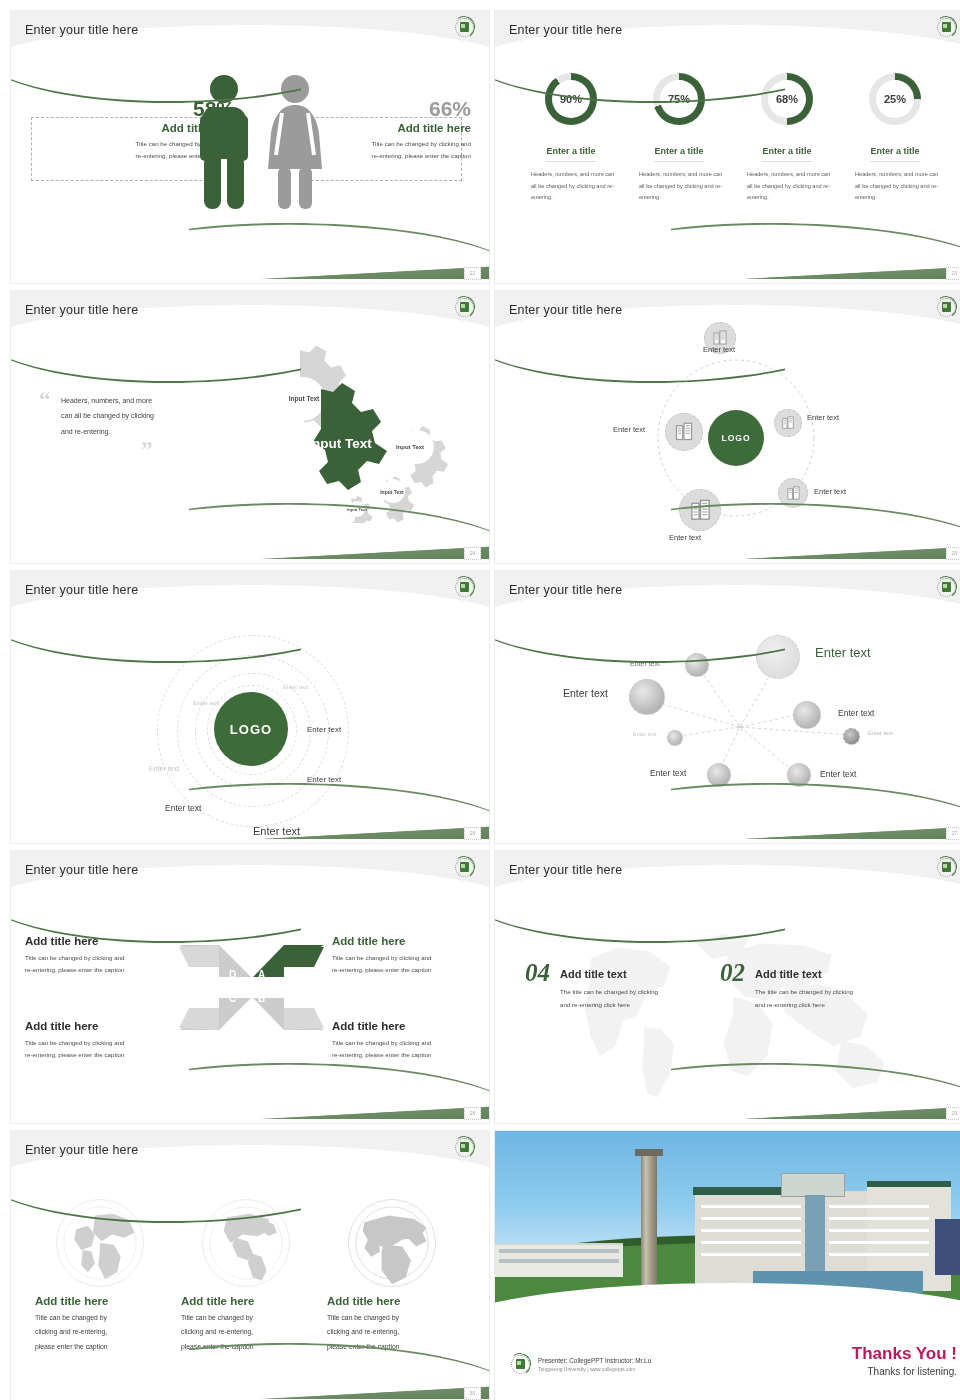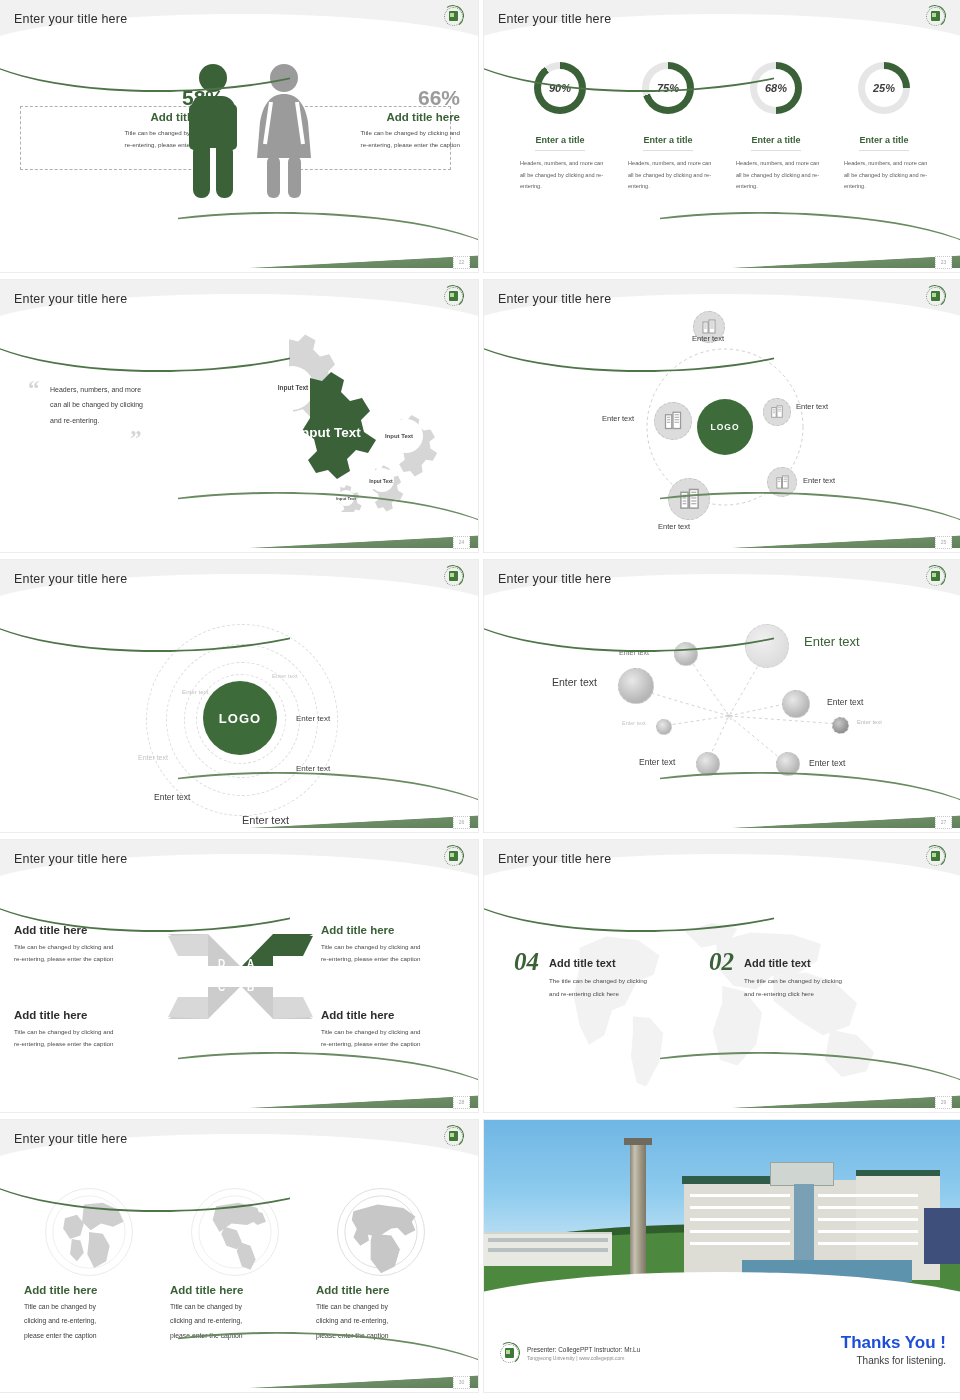--- a/index.html
+++ b/index.html
@@ -1,21 +1,21 @@
 <!DOCTYPE html>
 <html><head>
 <meta charset="utf-8">
 <style>
   html,body{margin:0;padding:0;background:#ffffff;}
   body{width:960px;height:1400px;font-family:"Liberation Sans",sans-serif;
        -webkit-font-smoothing:antialiased;}
   .deck{width:832px;height:1400px;display:grid;
         grid-template-columns:478px 476px;
         grid-template-rows:repeat(5,272px);
-        column-gap:6px;row-gap:8px;padding:0;box-sizing:border-box;}
+        column-gap:6px;row-gap:8px;padding:11px;box-sizing:border-box;}
   .slide{position:relative;overflow:hidden;background:#ffffff;
          box-shadow:0 0 0 1px #ececec;}
   
   .hdr{position:absolute;left:0;top:0;width:100%;height:46px;
        background:#f1f1f1;overflow:hidden;}
   .hdr:after{content:"";position:absolute;left:-6%;top:14px;width:112%;height:120px;
        background:#ffffff;border-radius:50%/40px;}
   .stitle{position:absolute;left:14px;top:12px;font-size:12.5px;color:#2c2c2c;
           letter-spacing:.2px;z-index:4;}
   
@@ -53,21 +53,21 @@
   .bt{font-size:11.5px;font-weight:bold;margin-top:2px;}
   .bd{font-size:6.2px;color:#4a4a4a;line-height:1.85;margin-top:4px;}
   .brkL{position:absolute;left:20px;top:60px;width:200px;height:62px;
         border:1px dashed #b0b0b0;border-right:none;}
   .brkR{position:absolute;left:300px;top:60px;width:150px;height:62px;
         border:1px dashed #b0b0b0;border-left:none;}
   
   .donuts{position:absolute;left:0;top:16px;width:100%;display:flex;
           justify-content:space-around;padding:0 22px;box-sizing:border-box;}
   .dcol{width:92px;text-align:center;}
-  .dring{width:52px;height:52px;margin:0 auto;border-radius:50%;position:relative;font-style:italic;}
+  .dring{width:52px;height:52px;margin:0 auto;border-radius:50%;position:relative;}
   .dring .hole{position:absolute;inset:7px;background:#fff;border-radius:50%;}
   .dring .lbl{position:absolute;inset:0;display:flex;align-items:center;justify-content:center;
               font-size:11px;font-weight:bold;color:#3e3e3e;}
   .dt{font-size:9px;font-weight:bold;color:#3a6137;margin-top:21px;
       padding-bottom:5px;border-bottom:1px solid #dedede;display:inline-block;}
   .dd{font-size:5.6px;color:#5c5c5c;line-height:2.1;margin-top:7px;text-align:left;padding-left:6px;}
   
   .quote{position:absolute;left:50px;top:56px;width:150px;font-size:7px;color:#3c3c3c;line-height:2.2;}
   .qm{position:absolute;font-family:"Liberation Serif",serif;color:#d5d5d5;font-weight:bold;}
   .qm.a{left:28px;top:50px;font-size:23px;}
@@ -112,21 +112,21 @@
   .sky{position:absolute;inset:0;background:linear-gradient(to bottom,#6fb6e4 0%,#8ecbee 40%,#cfe8f6 78%,#eaf4fa 100%);}
   .hill{position:absolute;left:-8%;bottom:-42px;width:116%;height:120px;
         background:#2f5d2c;border-radius:50%/46px;}
   .hill2{position:absolute;left:-8%;bottom:-34px;width:116%;height:104px;
         background:#4e8a3f;border-radius:50%/40px;opacity:.95;}
   .whitecut{position:absolute;left:-10%;bottom:-62px;width:120%;height:92px;
         background:#ffffff;border-radius:50%/44px;}
   .bldg{position:absolute;background:#e4e4e0;}
   .tower{position:absolute;background:linear-gradient(to right,#8d8779,#c8c2b2 30%,#9a937f 70%,#7d7768);}
   .thx{position:absolute;right:14px;bottom:26px;text-align:right;}
-  .thx .h{font-size:17px;font-weight:bold;color:#1d4ed8;}
+  .thx .h{font-size:17px;font-weight:bold;color:#be185d;}
   .thx .p{font-size:10px;color:#3c3c3c;margin-top:2px;}
   .pres{position:absolute;left:14px;bottom:28px;display:flex;align-items:center;gap:7px;}
   .pl1{font-size:6.4px;color:#3b3b3b;}
   .pl2{font-size:5px;color:#8a8a8a;margin-top:2px;}
 </style>
 </head>
 <body>
 
 <div class="deck">
 

